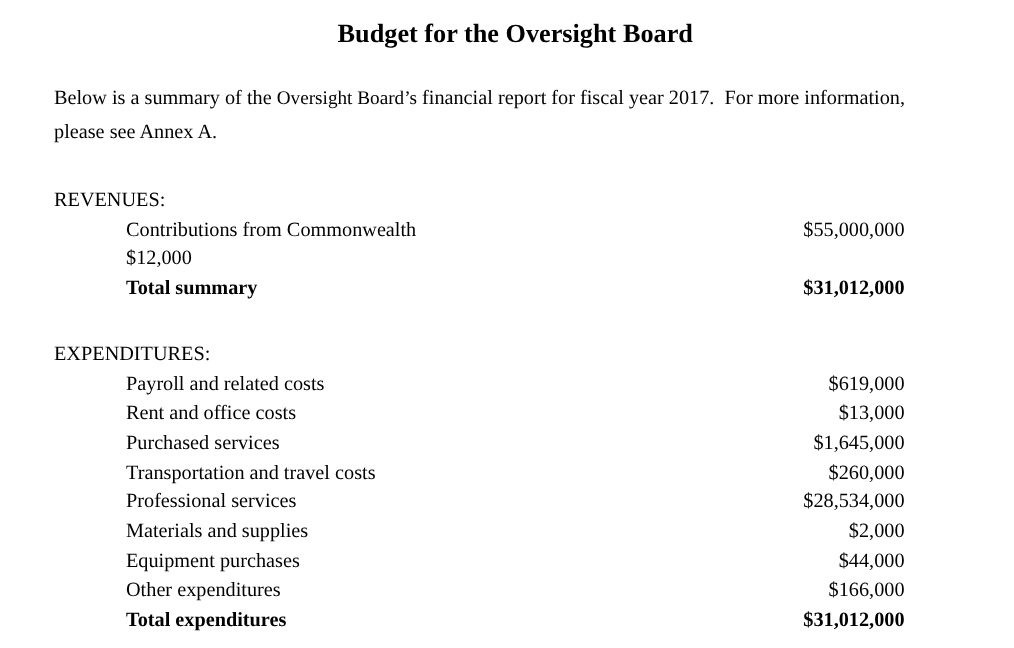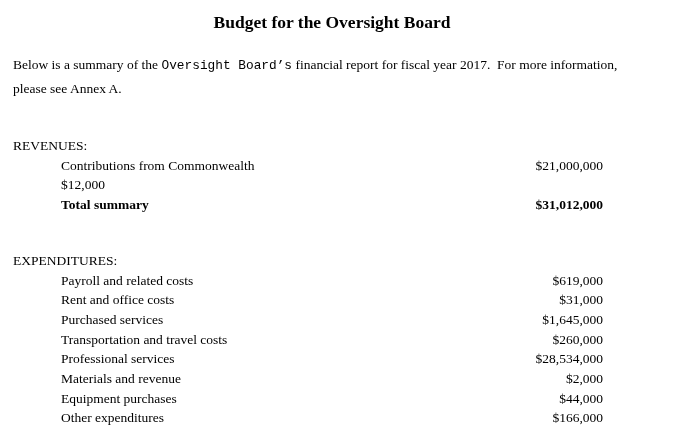--- a/index.html
+++ b/index.html
@@ -4,41 +4,41 @@
 <style>
   html, body { margin: 0; padding: 0; background: #ffffff; }
   .page {
     position: relative;
     width: 676px;
     height: 432px;
     background: #ffffff;
     color: #000000;
     font-family: "Liberation Serif", serif;
     box-sizing: border-box;
-    padding: 11px 25px 0 13px;
+    padding: 11px 25px 0 36px;
     overflow: hidden;
   }
   .title {
     margin: 0;
     text-align: center;
     font-size: 17.5px;
     line-height: 22px;
     font-weight: bold;
   }
   .intro {
     margin: 21px 0 0 0;
     font-size: 13.5px;
     line-height: 22.5px;
     white-space: pre-wrap;
   }
   .emph {
-    font-family: Liberation Mono, monospace;
+    font-family: Liberation Serif, serif;
     font-size: 12.8px;
   }
-  .section { margin-top: 36px; }
+  .section { margin-top: 24px; }
   .section-header {
     font-size: 13.5px;
     line-height: 19.7px;
   }
   .row {
     display: flex;
     justify-content: space-between;
     align-items: baseline;
     padding-left: 48px;
     margin-right: 48px;
@@ -55,62 +55,63 @@
 
 <div class="page">
   <h1 class="title">Budget for the Oversight Board</h1>
   <p class="intro"><span>Below is a summary of the </span><span class="emph">Oversight Board’s</span><span> financial report for fiscal year 2017.  For more information,
 please see Annex A.</span></p>
   <div id="sections">
       <div class="section">
         <div class="section-header">REVENUES:</div>
         <div class="row">
           <span class="label">Contributions from Commonwealth</span>
-          <span class="amount">$21,000,000</span>
+          <span class="amount">$55,000,000</span>
         </div>
         <div class="row">
           <span class="amount">$12,000</span>
         </div>
         <div class="row bold">
           <span class="label">Total summary</span>
           <span class="amount">$31,012,000</span>
         </div>
       </div>
       <div class="section">
         <div class="section-header">EXPENDITURES:</div>
         <div class="row">
           <span class="label">Payroll and related costs</span>
           <span class="amount">$619,000</span>
         </div>
         <div class="row">
           <span class="label">Rent and office costs</span>
-          <span class="amount">$31,000</span>
+          <span class="amount">$13,000</span>
         </div>
         <div class="row">
           <span class="label">Purchased services</span>
           <span class="amount">$1,645,000</span>
         </div>
         <div class="row">
           <span class="label">Transportation and travel costs</span>
           <span class="amount">$260,000</span>
         </div>
         <div class="row">
           <span class="label">Professional services</span>
           <span class="amount">$28,534,000</span>
         </div>
         <div class="row">
-          <span class="label">Materials and revenue</span>
+          <span class="label">Materials and supplies</span>
           <span class="amount">$2,000</span>
         </div>
         <div class="row">
           <span class="label">Equipment purchases</span>
           <span class="amount">$44,000</span>
         </div>
         <div class="row">
           <span class="label">Other expenditures</span>
           <span class="amount">$166,000</span>
         </div>
         <div class="row bold">
+          <span class="label">Total expenditures</span>
           <span class="amount">$31,012,000</span>
         </div>
       </div>
     </div>
 </div>
 
 </body></html>

